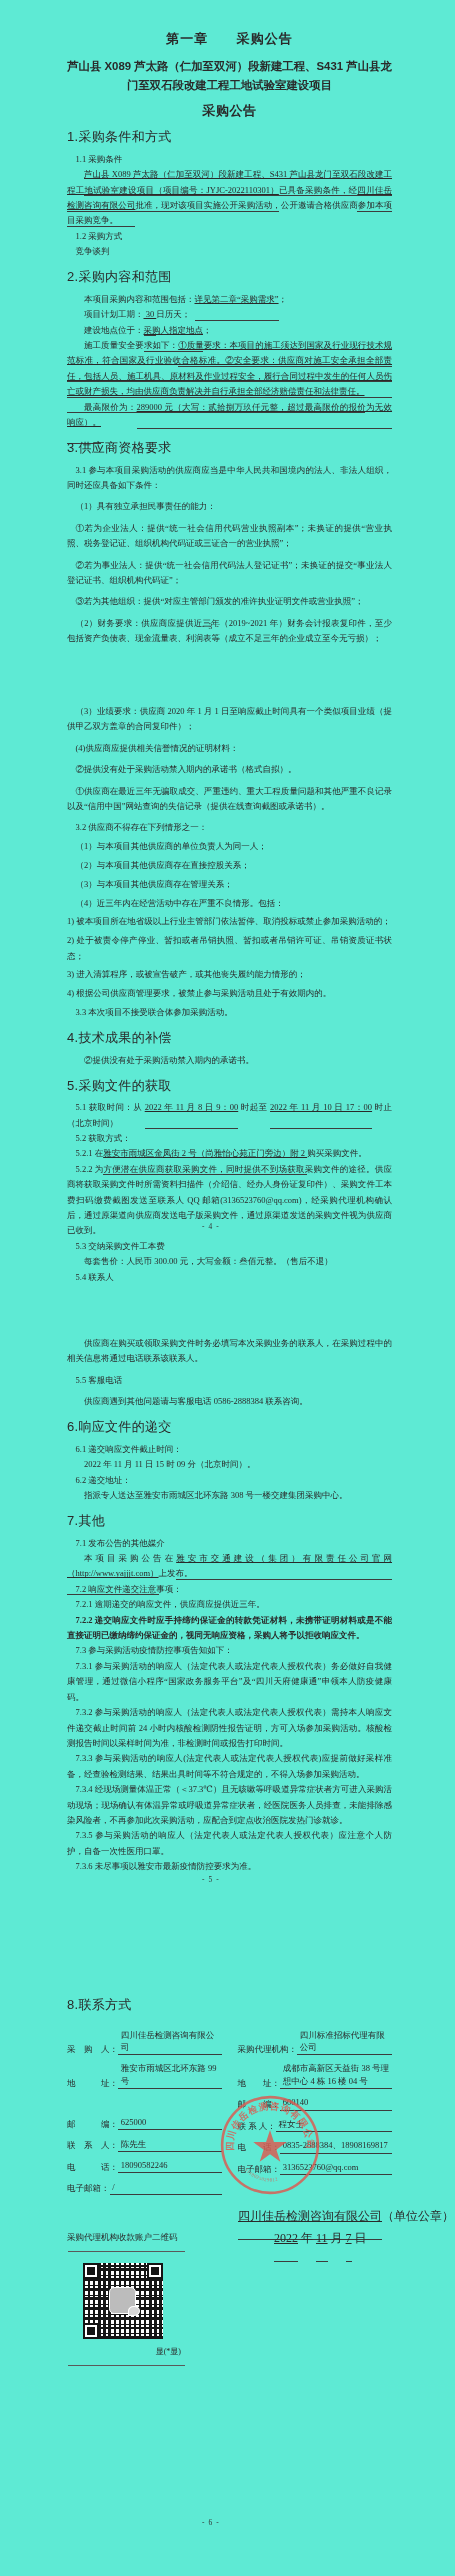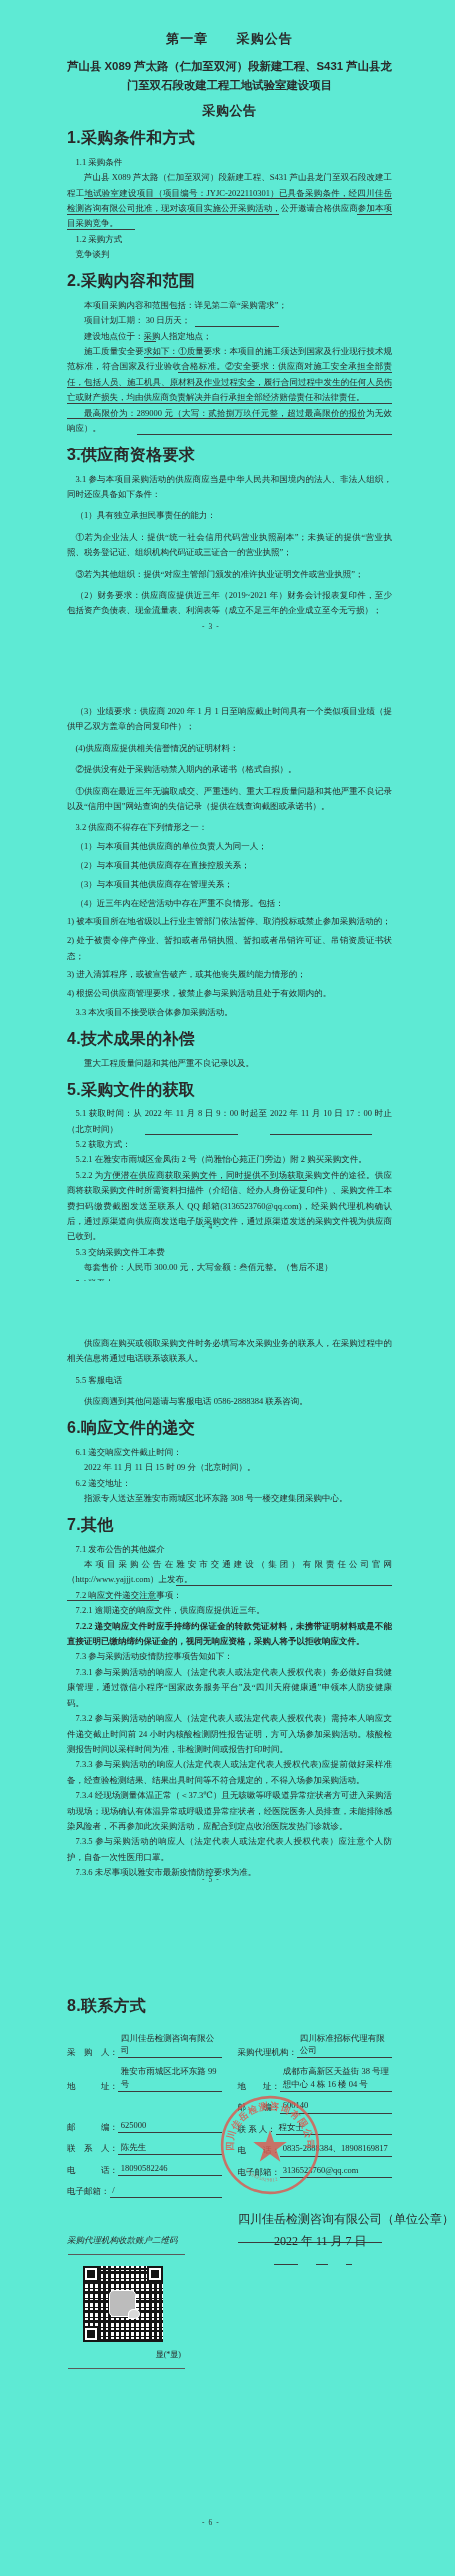--- a/index.html
+++ b/index.html
@@ -8,45 +8,45 @@
   .page{position:relative;box-sizing:border-box;padding-left:67px;padding-right:64px;overflow:hidden;}
   .page3{height:672px;padding-top:30px;}
   .page4{height:609px;padding-top:26px;}
   .page5{height:655px;padding-top:55px;}
   .page6{height:640px;padding-top:51px;}
   .chapter{font-family:"Liberation Sans","DejaVu Sans",sans-serif;font-size:13px;font-weight:700;
            text-align:center;letter-spacing:1.1px;margin:0 0 9px 0;}
   .project{font-family:"Liberation Sans","DejaVu Sans",sans-serif;font-size:11.4px;font-weight:700;
            text-align:center;line-height:19.4px;max-width:353px;margin:0 auto 5.7px auto;}
   .subtitle{font-size:13px;font-weight:700;text-align:center;letter-spacing:0.6px;margin:2.3px 0 8px 0;}
-  .sec{font-family:"Liberation Sans","DejaVu Sans",sans-serif;font-size:16px;font-weight:700;
+  .sec{font-family:"Liberation Sans","DejaVu Sans",sans-serif;font-size:13px;font-weight:400;
        letter-spacing:0.3px;margin:8.5px 0 5.7px 0;}
   .p{font-size:8.5px;line-height:15.4px;margin:0;text-align:justify;}
   .i1{text-indent:1em;}
   .i2{text-indent:2em;}
   .gp{margin-top:6px;}
   .sp{margin-top:3.4px;margin-bottom:3.4px;}
   .b{font-weight:700;}
-  .u{border-bottom:0.6px solid #3c3c3c;padding-bottom:16px;}
+  .u{border-bottom:0.6px solid #3c3c3c;padding-bottom:16px;text-decoration:underline;}
   .pnum{position:absolute;left:51px;right:85px;text-align:center;font-size:7.4px;letter-spacing:1.1px;color:#333;}
   .page3 .pnum{bottom:41px;}
   .page4 .pnum{bottom:50px;}
   .page5 .pnum{bottom:52px;}
   .page6 .pnum{bottom:49px;}
   
   .contact{display:flex;gap:16px;margin-top:15px;}
   .ccol{flex:1;min-width:0;}
   .crow{display:flex;align-items:flex-end;font-size:8.5px;line-height:12.5px;margin-bottom:7.4px;}
   .crow.addr-l{margin-bottom:27px;}
   .clabel{white-space:nowrap;}
   .cval{flex:1;border-bottom:0.6px solid #3c3c3c;padding:0 1.1px 0.6px 2.8px;min-height:11.4px;}
   
   .bottom-row{display:flex;margin-top:5.7px;}
   .qr-block{width:171px;flex:0 0 171px;}
-  .qr-title{font-size:8.5px;margin:24px 0 6.8px 0;font-style:italic;}
+  .qr-title{font-size:8.5px;margin:24px 0 6.8px 0;}
   .qr-sep{width:117px;height:0;border-top:1.1px solid #5a5a5a;margin:0 0 11.4px 1.1px;}
   .qr-sep.last{margin:8px 0 0 1.1px;}
   .qr{position:relative;width:80px;height:76px;margin-left:16px;background:
       repeating-linear-gradient(0deg,#161616 0 2.8px,transparent 2.8px 4.6px,#161616 4.6px 5.7px,transparent 5.7px 9.7px),
       repeating-linear-gradient(90deg,#161616 0 2.3px,#ffffff 2.3px 5.1px,#161616 5.1px 7.4px,#ffffff 7.4px 10.2px);}
   .qr .f{position:absolute;width:16px;height:16px;border:2.8px solid #141414;background:#fff;box-sizing:border-box;}
   .qr .f::after{content:"";position:absolute;inset:2.3px;background:#141414;}
   .qr .tl{top:0;left:0;}
   .qr .tr{top:0;right:0;}
   .qr .bl{bottom:0;left:0;}
@@ -80,20 +80,21 @@
     <p class="p i2"><span>本项目采购内容和范围包括：</span><span class="u">详见第二章“采购需求”</span><span>；</span></p>
     <p class="p i2"><span>项目计划工期：</span><span class="u"> 30 </span><span>日历天；</span></p>
     <p class="p i2"><span>建设地点位于：</span><span class="u">采购人指定地点</span><span>；</span></p>
     <p class="p i2"><span>施工质量安全要求如下：</span><span class="u">①质量要求：本项目的施工须达到国家及行业现行技术规范标准，符合国家及行业验收合格标准。②安全要求：供应商对施工安全承担全部责任，包括人员、施工机具、原材料及作业过程安全，履行合同过程中发生的任何人员伤亡或财产损失，均由供应商负责解决并自行承担全部经济赔偿责任和法律责任。</span></p>
     <p class="p i2"><span>最高限价为：</span><span class="u">289000 元（大写：贰拾捌万玖仟元整，超过最高限价的报价为无效响应）。</span></p>
 
     <div class="sec">3.供应商资格要求</div>
     <p class="p i1">3.1 参与本项目采购活动的供应商应当是中华人民共和国境内的法人、非法人组织，同时还应具备如下条件：</p>
     <p class="p i1 gp">（1）具有独立承担民事责任的能力：</p>
     <p class="p i1 gp">①若为企业法人：提供“统一社会信用代码营业执照副本”；未换证的提供“营业执照、税务登记证、组织机构代码证或三证合一的营业执照”；</p>
+    <p class="p i1 gp">②若为事业法人：提供“统一社会信用代码法人登记证书”；未换证的提交“事业法人登记证书、组织机构代码证”；</p>
     <p class="p i1 gp">③若为其他组织：提供“对应主管部门颁发的准许执业证明文件或营业执照”；</p>
     <p class="p i1 gp">（2）财务要求：供应商应提供近三年（2019~2021 年）财务会计报表复印件，至少包括资产负债表、现金流量表、利润表等（成立不足三年的企业成立至今无亏损）；</p>
     <div class="pnum">- 3 -</div>
   </section>
 
   <section class="page page4">
     <p class="p i1 gp">（3）业绩要求：供应商 2020 年 1 月 1 日至响应截止时间具有一个类似项目业绩（提供甲乙双方盖章的合同复印件）；</p>
     <p class="p i1 gp">(4)供应商应提供相关信誉情况的证明材料：</p>
     <p class="p i1 gp">②提供没有处于采购活动禁入期内的承诺书（格式自拟）。</p>
     <p class="p i1 gp">①供应商在最近三年无骗取成交、严重违约、重大工程质量问题和其他严重不良记录以及“信用中国”网站查询的失信记录（提供在线查询截图或承诺书）。</p>
@@ -102,21 +103,21 @@
     <p class="p i1 sp">（2）与本项目其他供应商存在直接控股关系；</p>
     <p class="p i1 sp">（3）与本项目其他供应商存在管理关系；</p>
     <p class="p i1 sp">（4）近三年内在经营活动中存在严重不良情形。包括：</p>
     <p class="p sp">1) 被本项目所在地省级以上行业主管部门依法暂停、取消投标或禁止参加采购活动的；</p>
     <p class="p sp">2) 处于被责令停产停业、暂扣或者吊销执照、暂扣或者吊销许可证、吊销资质证书状态；</p>
     <p class="p sp">3) 进入清算程序，或被宣告破产，或其他丧失履约能力情形的；</p>
     <p class="p sp">4) 根据公司供应商管理要求，被禁止参与采购活动且处于有效期内的。</p>
     <p class="p i1 sp">3.3 本次项目不接受联合体参加采购活动。</p>
 
     <div class="sec">4.技术成果的补偿</div>
-    <p class="p i2">重大工程质量问题和其他严重不良记录以及。</p>
+    <p class="p i2">②提供没有处于采购活动禁入期内的承诺书。</p>
 
     <div class="sec">5.采购文件的获取</div>
     <p class="p i1"><span>5.1 获取时间：从 </span><span class="u">2022 年 11 月 8 日 9：00</span><span> 时起至 </span><span class="u">2022 年 11 月 10 日 17：00</span><span> 时止（北京时间）</span></p>
     <p class="p i1">5.2 获取方式：</p>
     <p class="p i1"><span>5.2.1 在</span><span class="u">雅安市雨城区金凤街 2 号（尚雅怡心苑正门旁边）附 2 </span><span>购买采购文件。</span></p>
     <p class="p i1">5.2.2 为方便潜在供应商获取采购文件，同时提供不到场获取采购文件的途径。供应商将获取采购文件时所需资料扫描件（介绍信、经办人身份证复印件）、采购文件工本费扫码缴费截图发送至联系人 QQ 邮箱(3136523760@qq.com)，经采购代理机构确认后，通过原渠道向供应商发送电子版采购文件，通过原渠道发送的采购文件视为供应商已收到。</p>
     <p class="p i1">5.3 交纳采购文件工本费</p>
     <p class="p i2">每套售价：人民币 300.00 元，大写金额：叁佰元整。（售后不退）</p>
     <p class="p i1">5.4 联系人</p>
     <div class="pnum">- 4 -</div>

